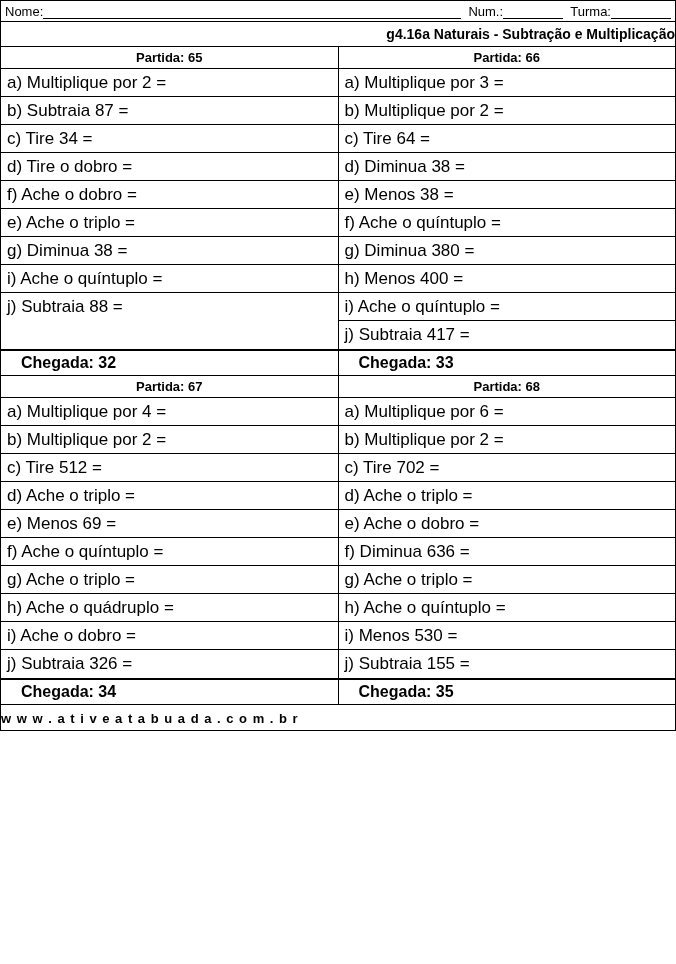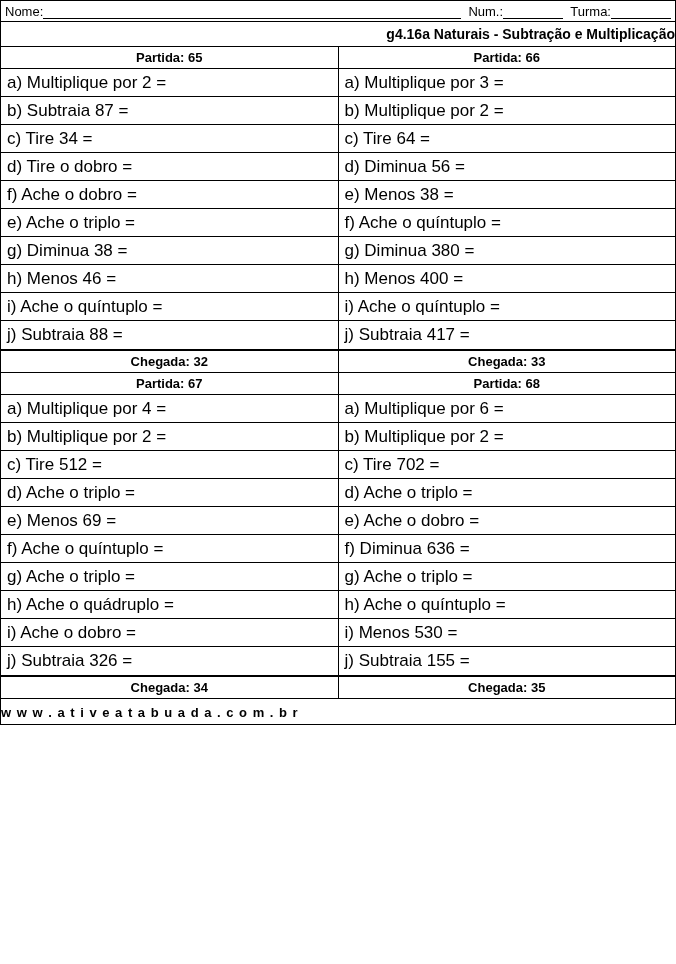--- a/index.html
+++ b/index.html
@@ -63,24 +63,24 @@
     }
     .question-row:last-child {
       border-bottom: none;
     }
     .chegada-pair {
       display: flex;
       border-bottom: 1.5px solid #000;
     }
     .chegada-half {
       flex: 1;
-      text-align: center;
+      text-align: left;
       font-weight: bold;
       padding: 3px 20px;
-      font-size: 13px;
+      font-size: 16px;
       border-right: 1.5px solid #000;
     }
     .chegada-half:last-child {
       border-right: none;
     }
     .footer-row {
       text-align: left;
       padding: 6px 0 4px 0;
       font-size: 13px;
       font-weight: bold;
@@ -108,31 +108,30 @@
 
       <div class="section">
         <div class="section-header">Partida: 65</div>
         <div class="question-row">a) Multiplique por 2 =</div>
         <div class="question-row">b) Subtraia 87 =</div>
         <div class="question-row">c) Tire 34 =</div>
         <div class="question-row">d) Tire o dobro  =</div>
         <div class="question-row">f) Ache o dobro  =</div>
         <div class="question-row">e) Ache o triplo  =</div>
         <div class="question-row">g) Diminua 38 =</div>
-        <div class="question-row">h) Menos 46 =</div>
         <div class="question-row">i) Ache o quíntuplo  =</div>
         <div class="question-row">j) Subtraia 88 =</div>
       </div>
 
       <div class="section">
         <div class="section-header">Partida: 66</div>
         <div class="question-row">a) Multiplique por 3 =</div>
         <div class="question-row">b) Multiplique por 2 =</div>
         <div class="question-row">c) Tire 64 =</div>
-        <div class="question-row">d) Diminua 56 =</div>
+        <div class="question-row">d) Diminua 38 =</div>
         <div class="question-row">e) Menos 38 =</div>
         <div class="question-row">f) Ache o quíntuplo  =</div>
         <div class="question-row">g) Diminua 380 =</div>
         <div class="question-row">h) Menos 400 =</div>
         <div class="question-row">i) Ache o quíntuplo  =</div>
         <div class="question-row">j) Subtraia 417 =</div>
       </div>
     </div>
 
     <div class="chegada-pair">

